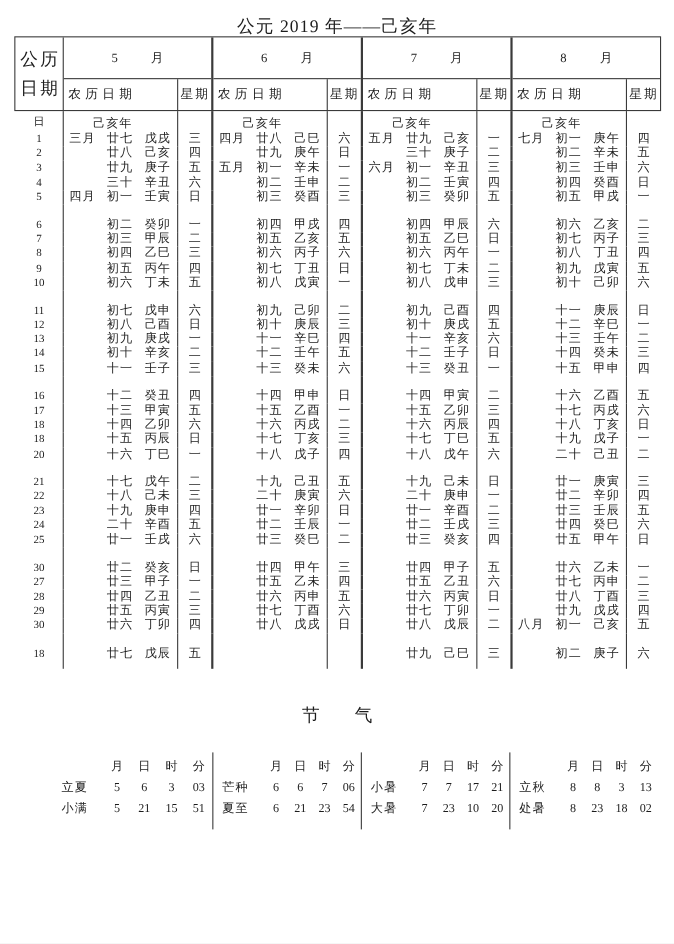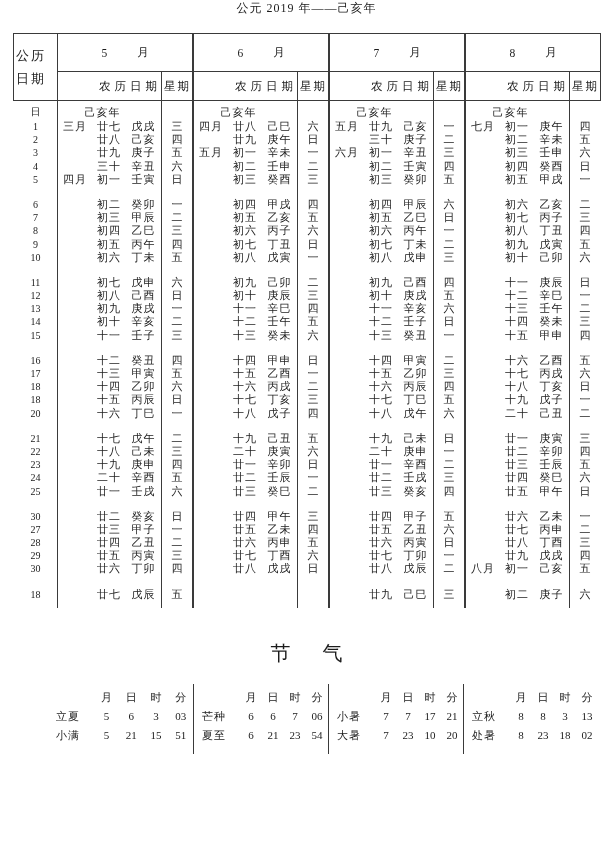--- a/index.html
+++ b/index.html
@@ -1,46 +1,46 @@
 <!DOCTYPE html>
 <html><head>
 <meta charset="utf-8">
 <style>
   html,body{margin:0;padding:0;background:#e8e8e8;}
   .page{position:relative;width:613px;height:858px;background:#ffffff;margin:0 auto;
         font-family:"Liberation Serif","DejaVu Serif",serif;color:#1c1c1c;overflow:hidden;}
-  .title{position:absolute;top:0;left:0;width:100%;text-align:center;font-size:12px;letter-spacing:1px;}
+  .title{position:absolute;top:14px;left:0;width:100%;text-align:center;font-size:16px;letter-spacing:1px;}
   
   .cal{position:absolute;left:13px;top:33px;}
   .cal-header{display:flex;border:1px solid #3a3a3a;align-items:stretch;background:#fff;}
   .corner{width:43px;border-right:1px solid #3a3a3a;display:flex;flex-direction:column;
-          justify-content:center;align-items:flex-start;gap:5px;font-size:13px;letter-spacing:2px;text-indent:2px;}
+          justify-content:center;align-items:center;gap:5px;font-size:16px;letter-spacing:2px;text-indent:2px;}
   .mgroup{width:134px;}
   .mgroup + .mgroup{border-left:2px solid #3a3a3a;}
   .mtitle{height:37px;border-bottom:1px solid #3a3a3a;display:flex;align-items:center;
           justify-content:center;gap:30px;font-size:11.5px;}
   .msub{display:flex;height:28px;line-height:28px;font-size:11.5px;}
-  .lunarh{width:103px;border-right:1px solid #3a3a3a;text-align:right;letter-spacing:4px;text-indent:4px;}
+  .lunarh{width:103px;border-right:1px solid #3a3a3a;text-align:left;letter-spacing:4px;text-indent:4px;}
   .weekh{flex:1;text-align:left;letter-spacing:2px;text-indent:2px;}
   .cal-body{margin-left:1px;font-size:11px;}
   .row{display:flex;}
   .c{box-sizing:content-box;height:13.2px;line-height:13.2px;}
   .yrow .c{height:16px;line-height:16px;padding-top:3px;}
   .row.gap > .c{padding-top:12px;}
   .row.last > .c{padding-bottom:7px;}
   .c.day{width:43px;border-right:1px solid #3a3a3a;text-align:center;font-size:10px;}
   .c.lunar{width:103px;border-right:1px solid #3a3a3a;display:flex;}
   .c.week{width:30px;border-right:2px solid #3a3a3a;text-align:center;}
   .c.week:last-child{border-right:none;}
   .lm{width:34px;text-align:center;letter-spacing:1px;}
   .ld{width:34px;text-align:center;letter-spacing:1px;}
   .gz{flex:1;text-align:center;letter-spacing:1px;}
   .yl{width:100%;text-align:center;letter-spacing:1px;padding-right:14px;box-sizing:border-box;font-family:Liberation Serif, serif;}
   
-  .jt-title{position:absolute;top:640px;left:0;width:100%;text-align:center;font-size:20px;
+  .jt-title{position:absolute;top:640px;left:0;width:100%;text-align:center;font-size:16px;
             letter-spacing:32px;text-indent:32px;}
   .terms{position:absolute;left:30px;top:684px;width:568px;display:flex;}
   .tgroup{width:135px;padding:4px 0 9px 8px;box-sizing:border-box;}
   .tgroup:first-child{width:163px;padding-left:26px;}
   .tgroup + .tgroup{border-left:1px solid #3a3a3a;}
   .trow{display:flex;height:19px;line-height:19px;font-size:11px;}
   .tname{width:38px;letter-spacing:1px;}
   .tv{flex:1;text-align:center;}
 </style>
 </head>

